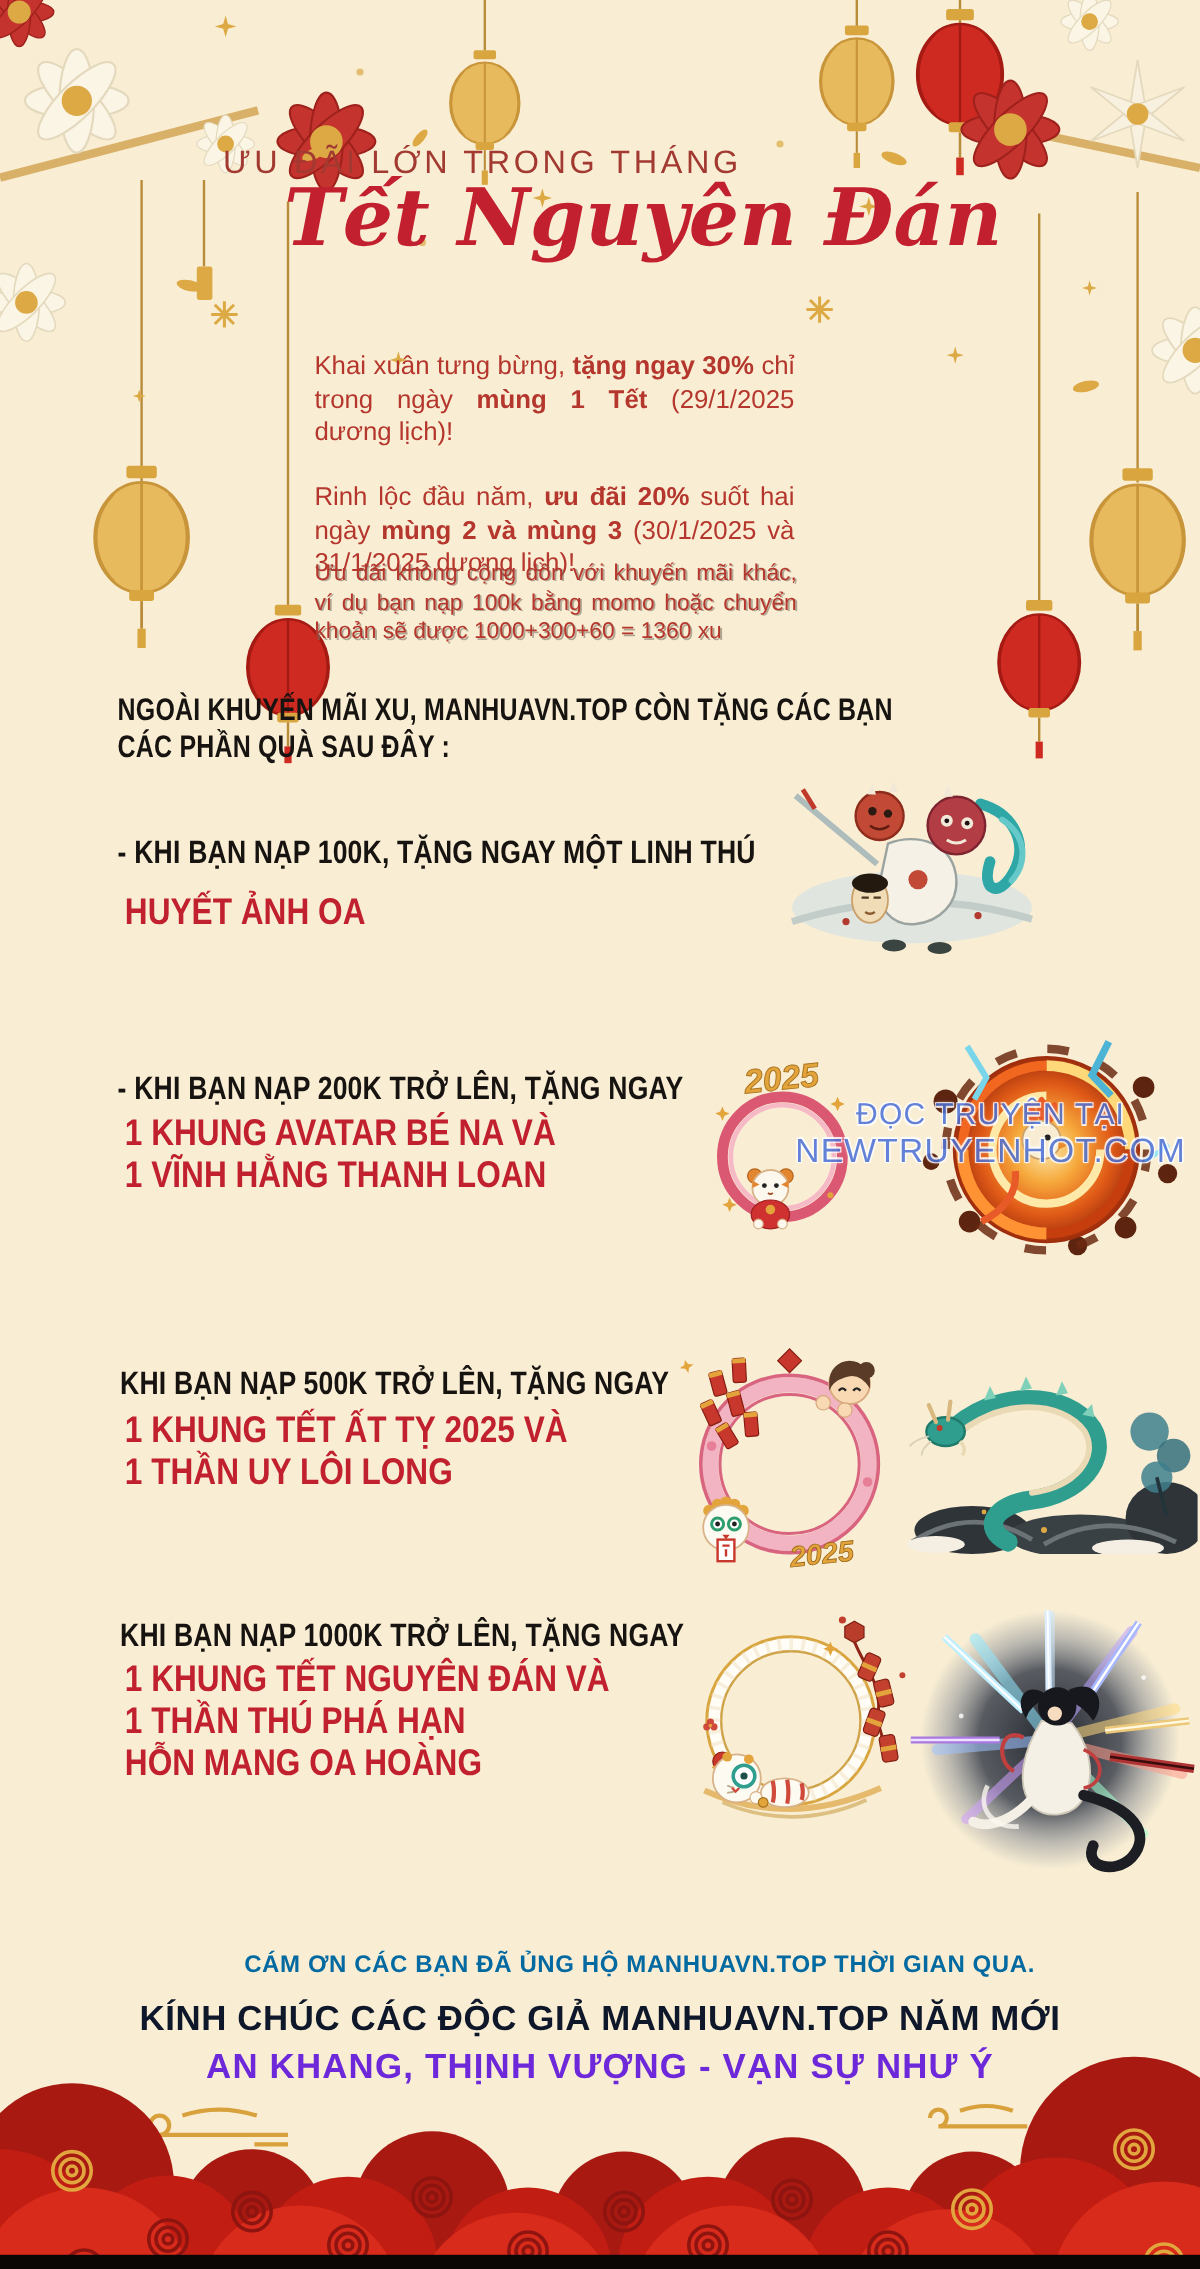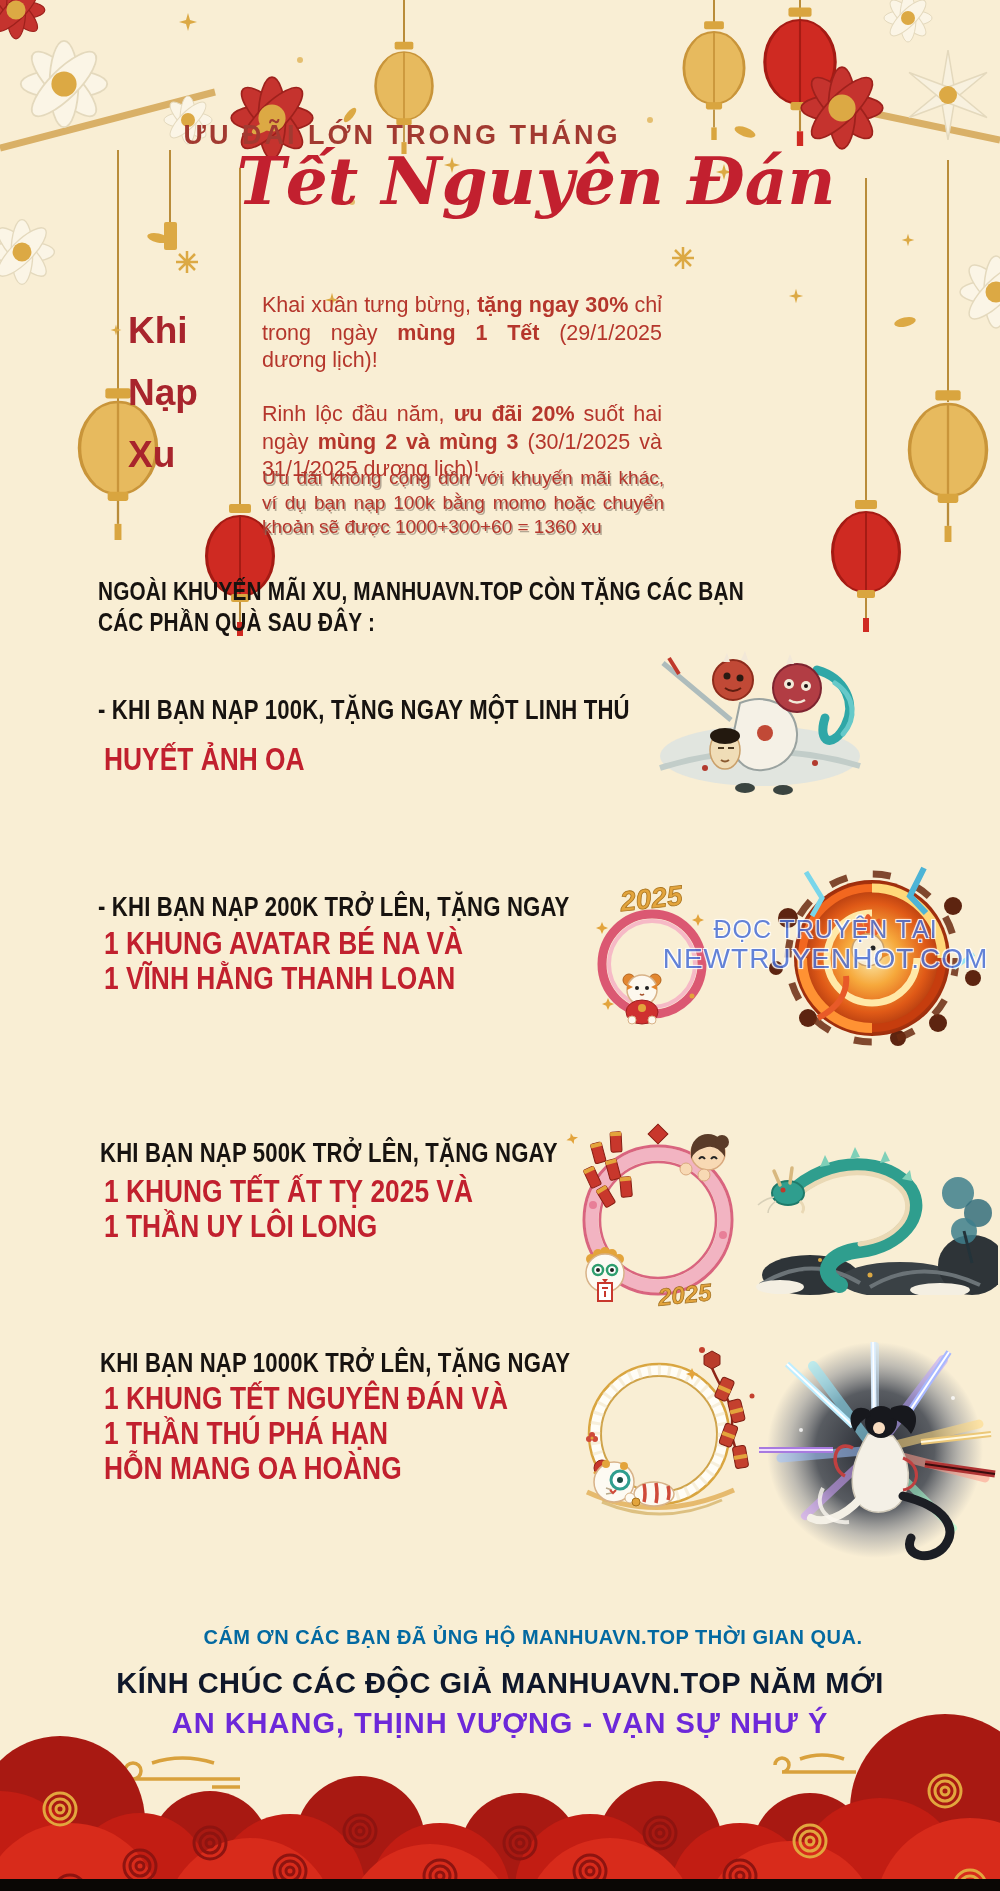--- a/index.html
+++ b/index.html
@@ -1,19 +1,19 @@
 <!DOCTYPE html>
 <html><head>
 <meta charset="utf-8">
 <style>
   html,body{margin:0;padding:0;background:#ddd;}
   .page{position:relative;width:1000px;height:1891px;margin:0 auto;background:#f9eed4;
         overflow:hidden;font-family:"Liberation Sans",sans-serif;}
   .abs{position:absolute;}
-  .kicker{left:0;top:120px;width:804px;text-align:center;font-size:27px;font-weight:bold;
+  .kicker{left:0;top:120px;width:804px;text-align:center;font-size:27px;font-weight:normal;
           letter-spacing:3px;color:#a23a31;}
   .script-title{left:0;top:142px;width:1000px;text-align:center;font-family:"DejaVu Serif",serif;
           font-style:italic;font-weight:bold;font-size:66px;color:#c2202f;margin-left:36px;}
   .side-label{left:128px;top:300px;font-size:37px;font-weight:bold;color:#a8242c;line-height:62px;}
   .side-label span{display:block;}
   .para{left:262px;width:400px;font-size:21.5px;line-height:27.5px;text-align:justify;color:#b5362c;margin-top:24px;}
   .para b{font-weight:bold;}
   .note{left:262px;top:466px;width:402px;font-size:19px;line-height:24.5px;text-align:justify;
         color:#b5362c;text-shadow:1.5px 1.5px 0 rgba(130,120,105,.6);}
   .gifts-heading{left:98px;top:576px;width:864px;font-size:26px;line-height:31px;font-weight:bold;
@@ -136,25 +136,20 @@
       <use href="#leaf" transform="translate(905,322) rotate(-12)"></use>
       <circle cx="300" cy="60" r="3" fill="#dca944" opacity=".7"></circle>
       <circle cx="650" cy="120" r="3" fill="#dca944" opacity=".7"></circle>
       <circle cx="352" cy="202" r="3" fill="#dca944" opacity=".7"></circle>
     </svg>
   </div>
 
   <div class="abs kicker">ƯU ĐÃI LỚN TRONG THÁNG</div>
   <div class="abs script-title">Tết Nguyên Đán</div>
 
-  <div class="abs side-label">
-    <span>Khi</span>
-    <span>Nạp</span>
-    <span>Xu</span>
-  </div>
 
   <div class="abs para" style="top:268px;"><span>Khai xuân tưng bừng, </span><b>tặng ngay 30%</b><span> chỉ trong ngày </span><b>mùng 1 Tết</b><span> (29/1/2025 dương lịch)!</span></div>
 
   <div class="abs para" style="top:377px;"><span>Rinh lộc đầu năm, </span><b>ưu đãi 20%</b><span> suốt hai ngày </span><b>mùng 2 và mùng 3</b><span> (30/1/2025 và 31/1/2025 dương lịch)!</span></div>
 
   <div class="abs note">Ưu đãi không cộng dồn với khuyến mãi khác, ví dụ bạn nạp 100k bằng momo hoặc chuyển khoản sẽ được 1000+300+60 = 1360 xu</div>
 
   <div class="abs gifts-heading">NGOÀI KHUYẾN MÃI XU, MANHUAVN.TOP CÒN TẶNG CÁC BẠN CÁC PHẦN QUÀ SAU ĐÂY :</div>
 
   <div class="abs cond" style="left:98px;top:697px;">- KHI BẠN NẠP 100K, TẶNG NGAY MỘT LINH THÚ</div>

